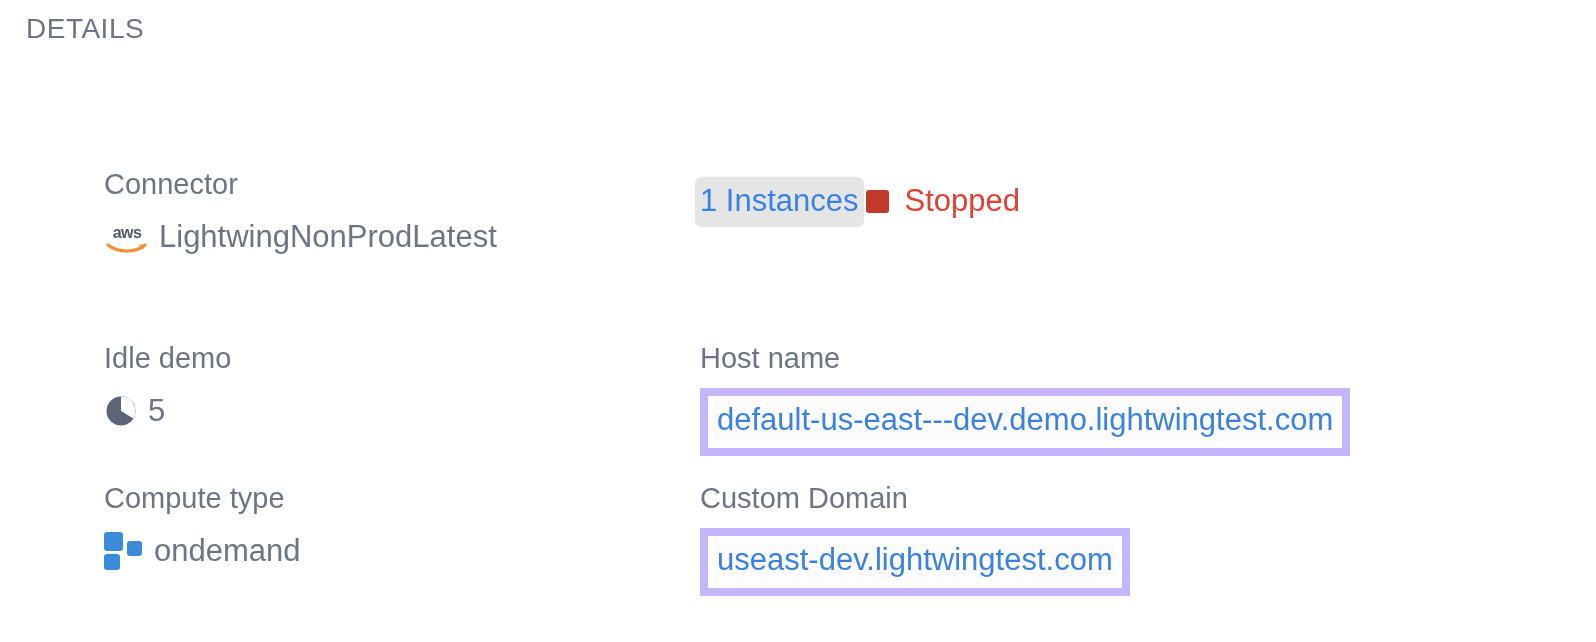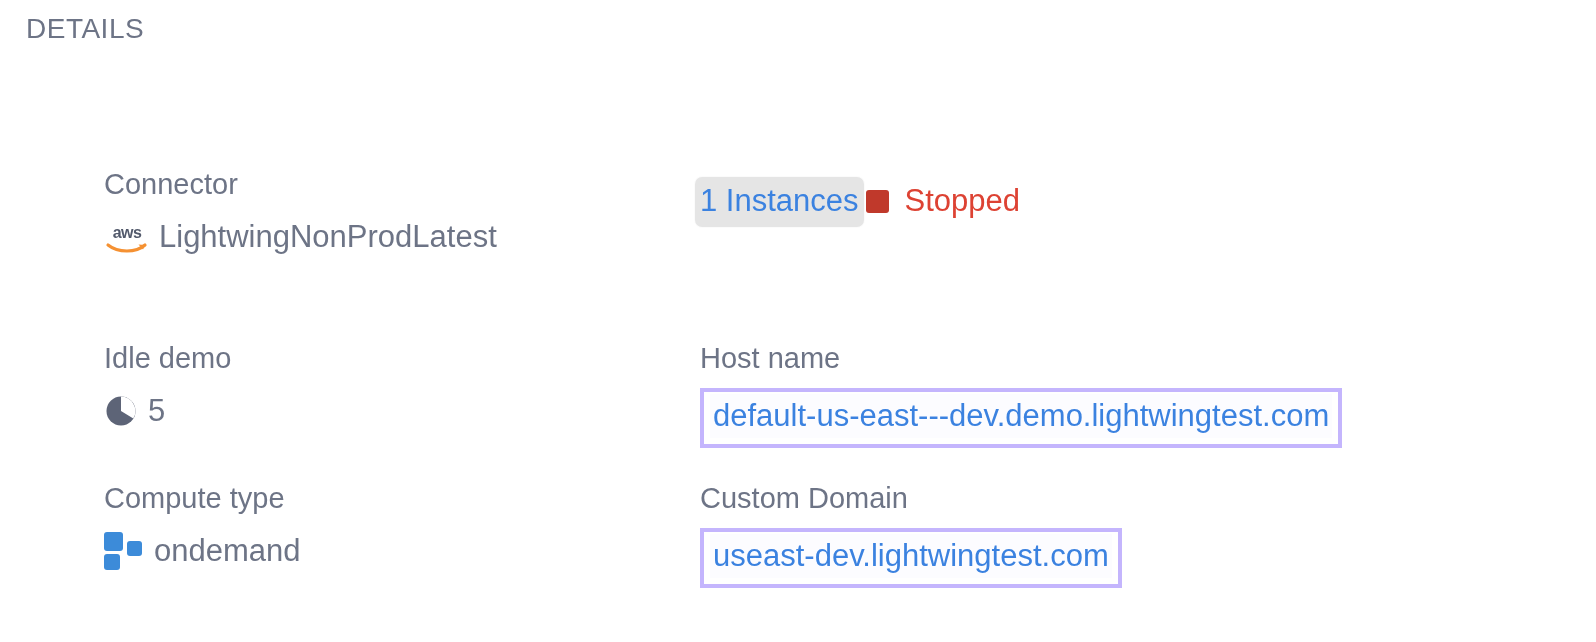--- a/index.html
+++ b/index.html
@@ -118,21 +118,21 @@
     border-radius: 3px;
     display: inline-block;
     flex: 0 0 auto;
     margin: 0 16px 0 4px;
   }
   .status-text { color: #dd4233; }
 
   
   .hl-box {
     display: inline-block;
-    border: 4px solid #c4b5fd;
+    border: 8px solid #c4b5fd;
     background: #ffffff;
     padding: 2px 6px 6px 6px;
     margin-top: 12px;
     line-height: 0;
   }
   .hl-inner {
     display: inline-block;
     background: #fcfcff;
     color: #3b82e0;
     font-size: 31px;

